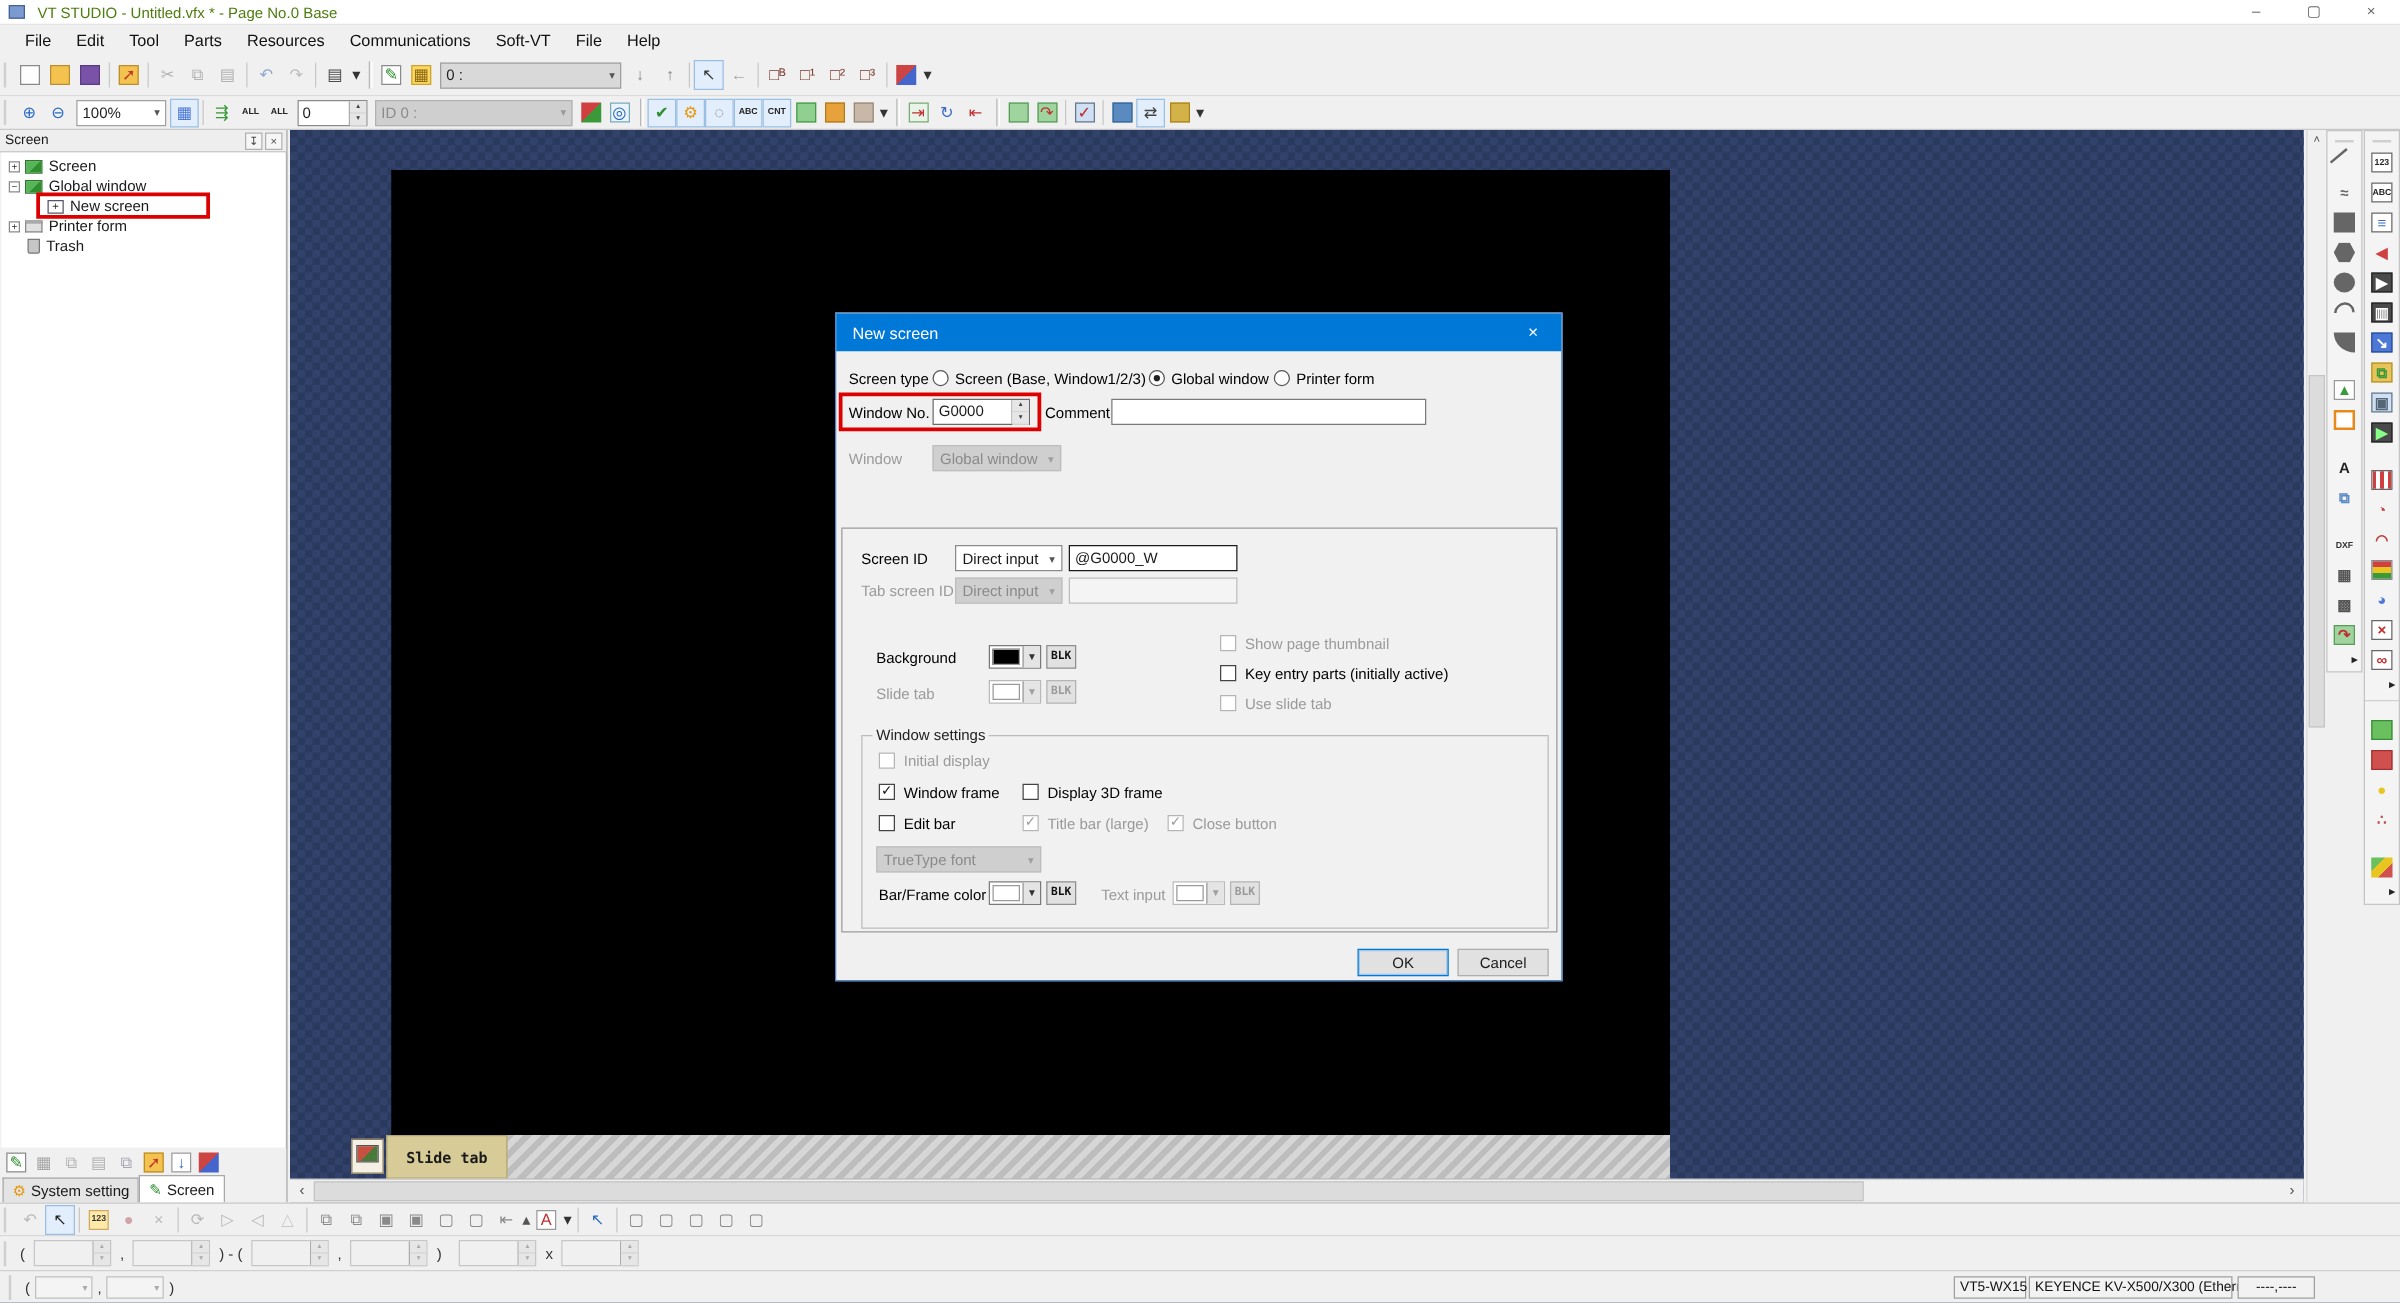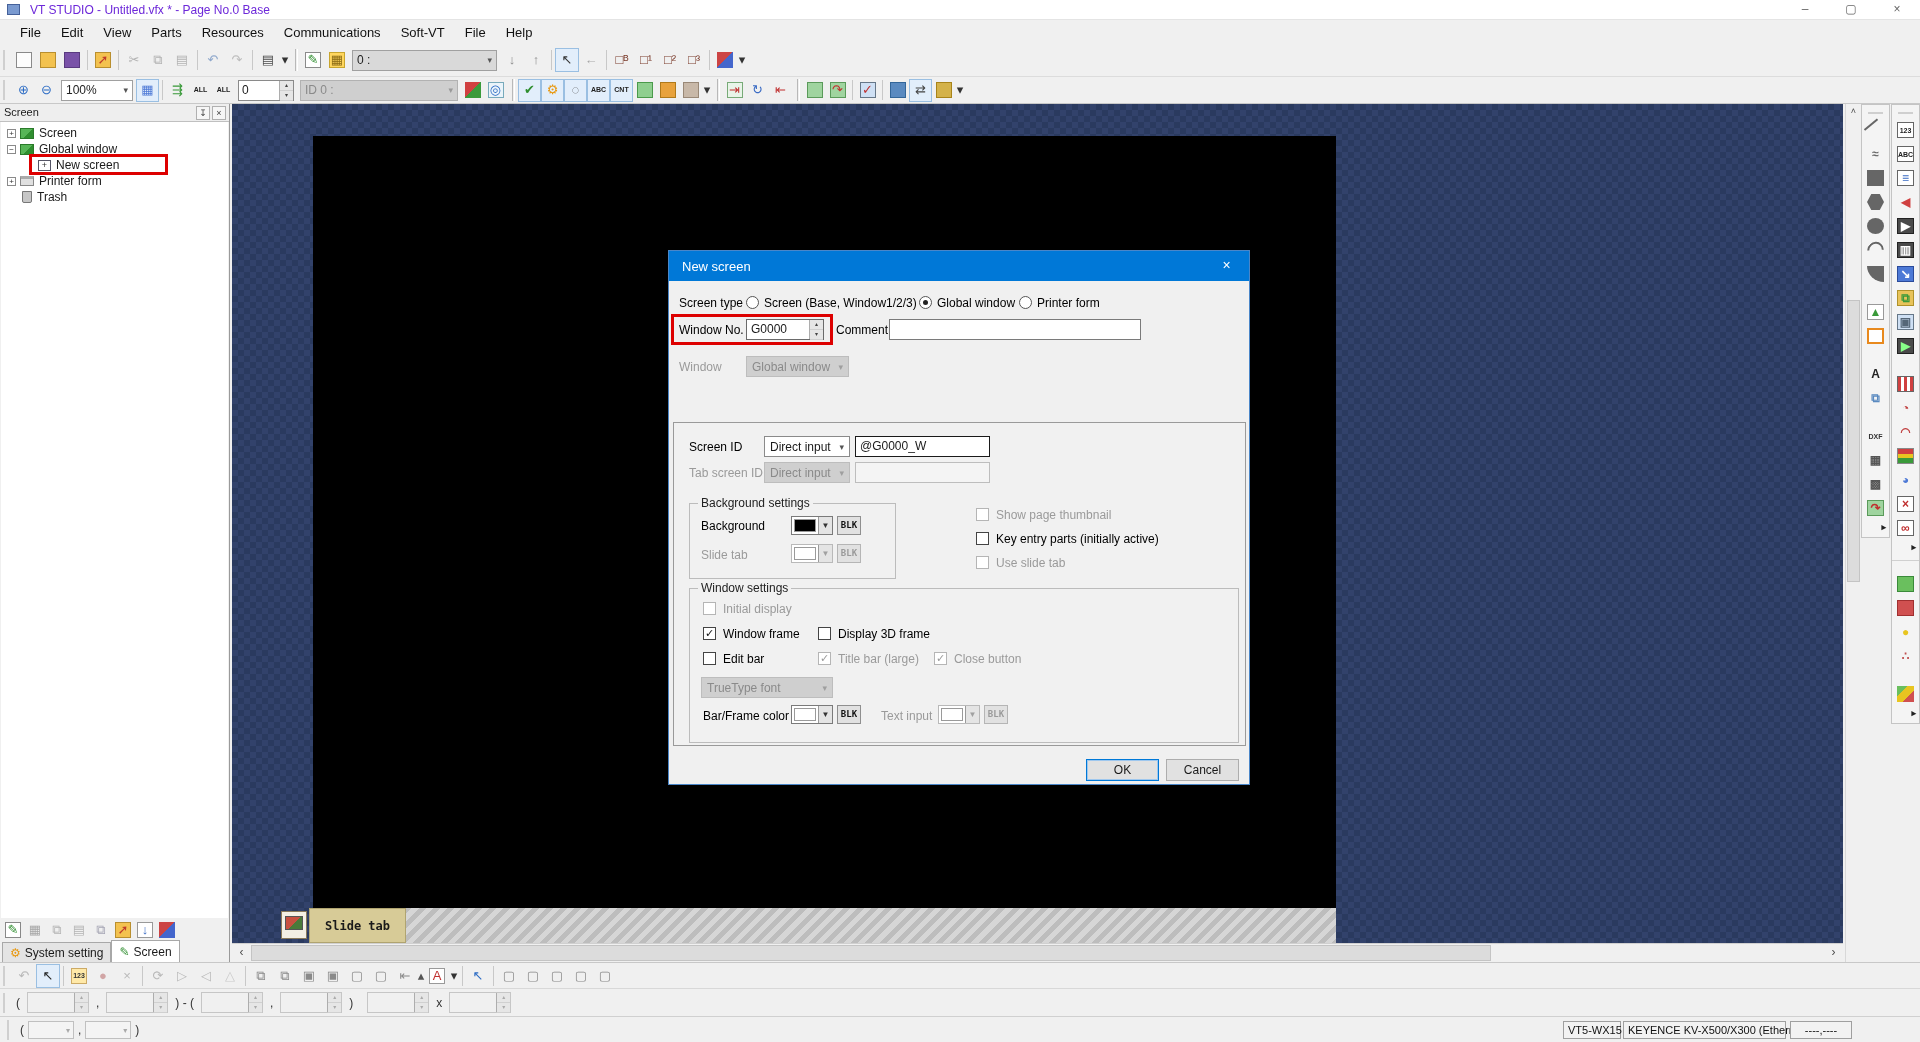--- a/index.html
+++ b/index.html
@@ -3,21 +3,21 @@
 <meta charset="utf-8">
 <style>
   * { margin:0; padding:0; box-sizing:border-box; }
   html,body { width:1920px; height:1042px; overflow:hidden; }
   body { font-family:"Liberation Sans", sans-serif; font-size:12px; color:#1a1a1a; background:#f0f0f0; }
   #app { position:relative; width:1920px; height:1042px; background:#f0f0f0; }
 
   
   .titlebar { position:absolute; left:0; top:0; width:1920px; height:20px; background:#ffffff; border-bottom:1px solid #e4e4e4; }
   .app-icon { position:absolute; left:7px; top:4px; width:13px; height:11px; background:#7a9ad0; border:1px solid #45619a; }
-  .title-text { position:absolute; left:30px; top:3px; color:#6d28d9; font-size:12px; }
+  .title-text { position:absolute; left:30px; top:3px; color:#4d7c0f; font-size:12px; }
   .win-ctl { position:absolute; top:0; width:46px; height:20px; text-align:center; line-height:19px; color:#666; font-size:12px; }
   .menubar { position:absolute; left:0; top:20px; width:1920px; height:24px; background:#f0f0f0; display:flex; align-items:center; padding-left:10px; }
   .menu-item { padding:3px 10px; font-size:13px; color:#111; }
 
   
   .tb { position:absolute; left:0; width:1920px; background:#f0f0f0; display:flex; align-items:center; }
   #toolbar1 { top:44px; height:33px; border-bottom:1px solid #dcdcdc; }
   #toolbar2 { top:77px; height:27px; border-bottom:1px solid #c8c8c8; }
   .grip { width:5px; height:20px; border-left:2px solid #cfcfcf; margin:0 4px 0 3px; }
   .tlist { display:flex; align-items:center; }
@@ -158,21 +158,21 @@
     <span class="title-text">VT STUDIO - Untitled.vfx * - Page No.0 Base</span>
     <span class="win-ctl" style="right:92px">–</span>
     <span class="win-ctl" style="right:46px">▢</span>
     <span class="win-ctl" style="right:0">×</span>
   </div>
 
   <div class="menubar">
 
   <span class="menu-item"><span class="lb">File</span></span>
       <span class="menu-item"><span class="lb">Edit</span></span>
-      <span class="menu-item"><span class="lb">View</span></span>
+      <span class="menu-item"><span class="lb">Tool</span></span>
       <span class="menu-item"><span class="lb">Parts</span></span>
       <span class="menu-item"><span class="lb">Resources</span></span>
       <span class="menu-item"><span class="lb">Communications</span></span>
       <span class="menu-item"><span class="lb">Soft-VT</span></span>
       <span class="menu-item"><span class="lb">File</span></span>
       <span class="menu-item"><span class="lb">Help</span></span>
     </div>
 
   <div class="tb" id="toolbar1">
     <span class="grip"></span>
@@ -767,23 +767,20 @@
     </div>
     <div class="dinput focus" style="left:186px;top: 185px;width:135px">@G0000_W</div>
 
     <span class="dlbl dis" style="left:20px;top:215px">Tab screen ID</span>
     <div class="dcombo dis" style="left:95px;top:211px;width:86px">
       <span>Direct input</span>
         <span class="carr">▾</span>
     </div>
     <div class="dinput" style="left:186px;top:211px;width:135px;background:#f4f4f4;border-color:#bdbdbd"></div>
 
-    <div class="grp" style="left:20px;top:252px;width:207px;height:76px">
-      <span class="grp-title">Background settings</span>
-    </div>
     <span class="dlbl" style="left:32px;top:268px">Background</span>
     <div class="swatch" style="left:122px;top:265px">
       <span class="swc" style="background:#000"></span>
       <span class="swa">▼</span>
     </div>
     <span class="blk-btn" style="left:168px;top:265px">BLK</span>
     <span class="dlbl dis" style="left:32px;top:297px">Slide tab</span>
     <div class="swatch dis" style="left:122px;top:293px">
       <span class="swc" style="background:#fff"></span>
       <span class="swa">▼</span>

